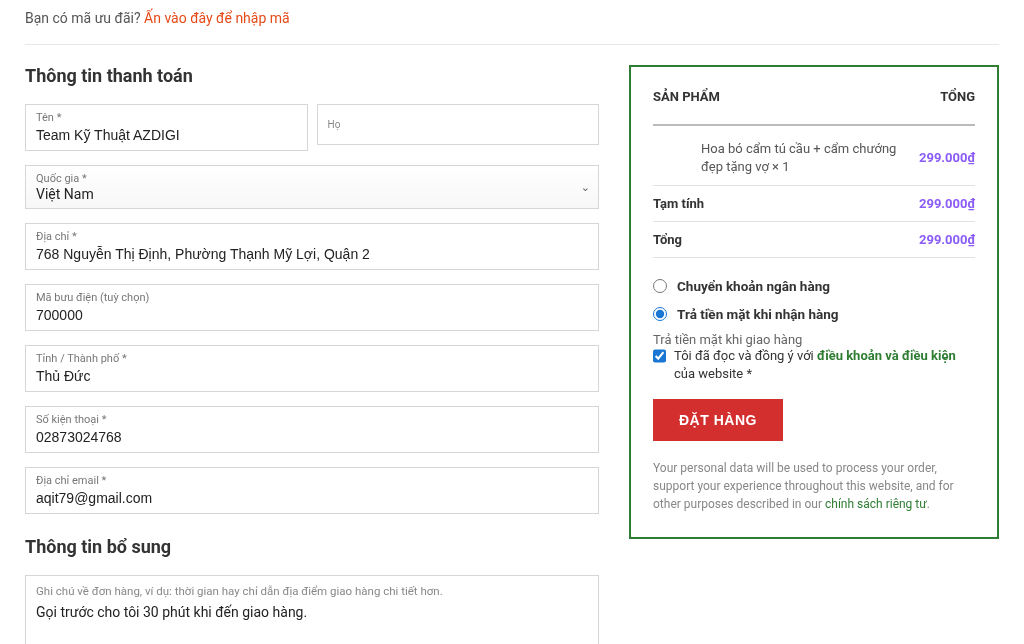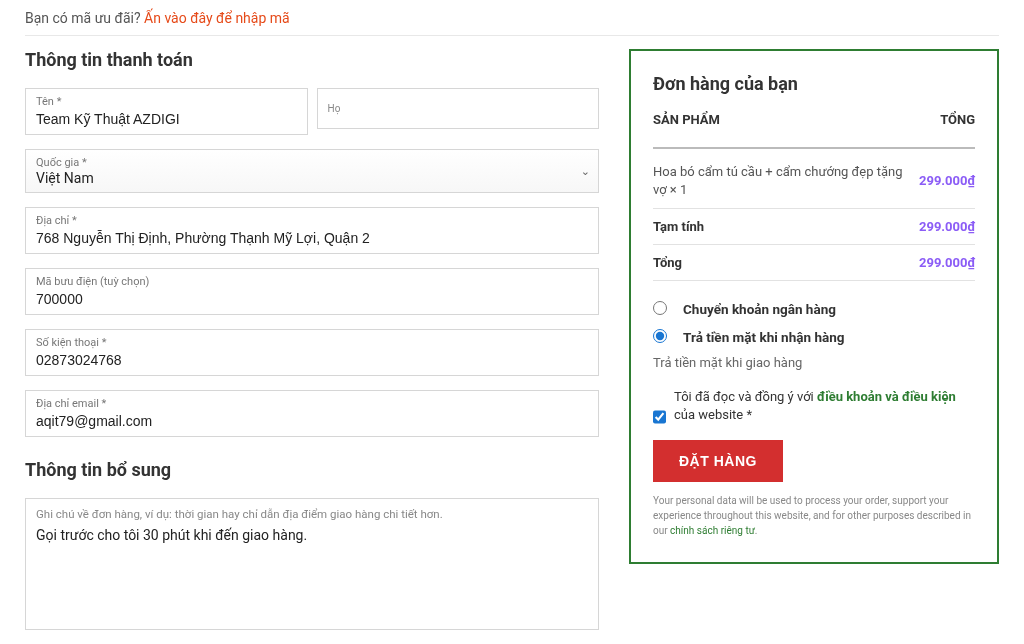--- a/index.html
+++ b/index.html
@@ -10,23 +10,23 @@
       padding: 10px 25px;
       width: 1024px;
     }
     .container { display: flex; gap: 30px; }
     .left { flex: 1; }
     .right { width: 370px; }
 
     .coupon-line {
       font-size: 14px;
       color: #555;
-      padding-bottom: 9px;
+      padding-bottom: 18px;
       border-bottom: 1px solid #e8e8e8;
-      margin-bottom: 13px;
+      margin-bottom: 20px;
     }
     .coupon-line a { color: #e64a19; text-decoration: none; }
 
     h2.section-title {
       font-size: 18px;
       font-weight: 700;
       color: #333;
       margin-bottom: 18px;
     }
 
@@ -94,50 +94,50 @@
       border-bottom: 2px solid #bbb;
       padding-bottom: 20px; margin-bottom: 4px;
       font-size: 13px; font-weight: 700; color: #333;
     }
     .order-row {
       display: flex; justify-content: space-between; align-items: center;
       border-bottom: 1px solid #e2e2e2;
       padding: 10px 0;
       font-size: 13px; color: #555;
     }
-    .order-row .name { flex: 1; padding-right: 10px; line-height: 1.35; }
+    .order-row .name { flex: 1; padding-right: 10px; line-height: 1.35; margin-left: 48px; }
     .order-row .price { font-weight: 700; color: #8b5cf6; white-space: nowrap; }
     .order-row.subtotal .label, .order-row.total .label { font-weight: 700; color: #333; }
     .order-row.total { border-bottom: 1px solid #e2e2e2; }
 
     .payment { margin-top: 14px; }
     .pay-opt {
-      display: flex; align-items: flex-start; gap: 16px;
+      display: flex; align-items: center; gap: 10px;
       padding: 6px 0; font-size: 13.5px; font-weight: 700; color: #333;
     }
     .pay-opt input[type=radio] { width: 14px; height: 14px; accent-color: #1976d2; }
     .pay-desc {
       font-size: 13px; color: #666; padding: 4px 0 0 0;
     }
 
     .terms {
-      display: flex; align-items: flex-end; gap: 8px;
-      margin-top: 18px; font-size: 13px; line-height: 1.4;
+      display: flex; align-items: flex-start; gap: 8px;
+      font-size: 13px; line-height: 1.4;
     }
     .terms input[type=checkbox] { width: 14px; height: 14px; margin-top: 2px; accent-color: #1976d2; }
     .terms a { color: #2e7d32; font-weight: 700; text-decoration: none; }
 
     .order-btn {
       background: #d32f2f; color: #fff; border: none;
       font-size: 14px; font-weight: 700; letter-spacing: 0.5px;
       padding: 13px 26px; margin-top: 16px; cursor: pointer;
     }
 
     .privacy {
-      margin-top: 11px; font-size: 10px; color: #888; line-height: 1.5;
+      margin-top: 18px; font-size: 12px; color: #888; line-height: 1.5;
     }
     .privacy a { color: #2e7d32; text-decoration: none; }
   </style>
 </head>
 <body>
 
 <div class="coupon-line">
   <span>Bạn có mã ưu đãi?</span>
   <a href="#">Ấn vào đây để nhập mã</a>
 </div>
@@ -181,20 +181,28 @@
 
     <div class="row">
       <div class="field field-full">
         <div class="input-wrap">
           <label>Mã bưu điện (tuỳ chọn)</label>
           <input type="text" value="700000" style="">
         </div>
       </div>
     </div>
 
+    <div class="row">
+      <div class="field field-full">
+        <div class="input-wrap">
+          <label>Tỉnh / Thành phố *</label>
+          <input type="text" value="Thủ Đức" style="">
+        </div>
+      </div>
+    </div>
 
     <div class="row">
       <div class="field field-full">
         <div class="input-wrap">
           <label>Số kiện thoại *</label>
           <input type="text" value="02873024768" style="">
         </div>
       </div>
     </div>
 
@@ -210,21 +218,20 @@
     <h2 class="section-title" style="margin-top:22px">Thông tin bổ sung</h2>
 
     <div class="textarea-wrap">
       <label>Ghi chú về đơn hàng, ví dụ: thời gian hay chỉ dẫn địa điểm giao hàng chi tiết hơn.</label>
       <textarea style="">Gọi trước cho tôi 30 phút khi đến giao hàng.</textarea>
     </div>
   </div>
 
   <div class="right">
     <div class="order-box">
-      <h2>Đơn hàng của bạn</h2>
 
       <div class="order-head">
         <span>SẢN PHẨM</span>
         <span>TỔNG</span>
       </div>
 
       <div class="order-row">
         <span class="name">Hoa bó cẩm tú cầu + cẩm chướng đẹp tặng vợ  × 1</span>
         <span class="price">299.000₫</span>
       </div>

